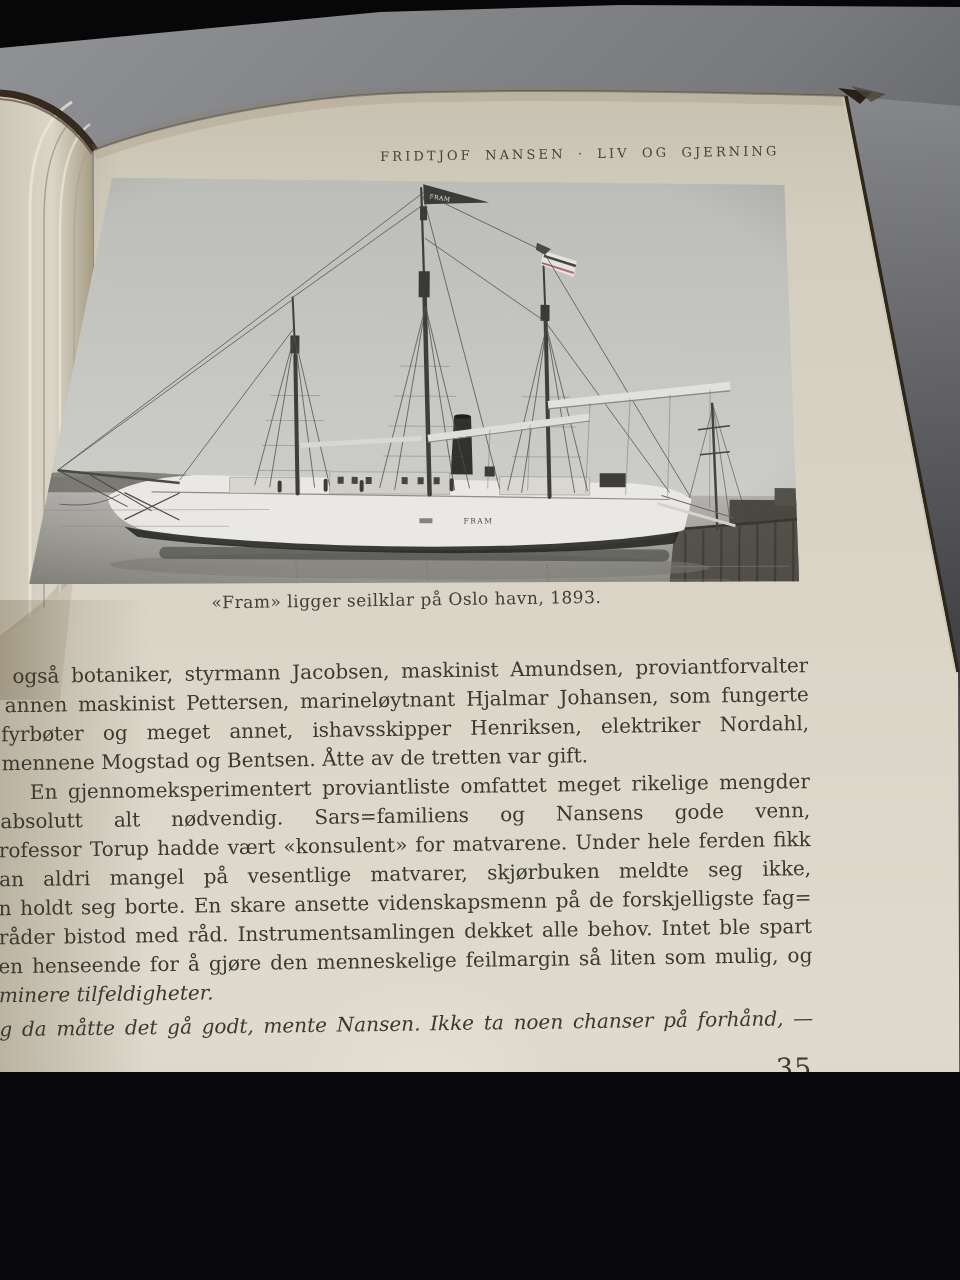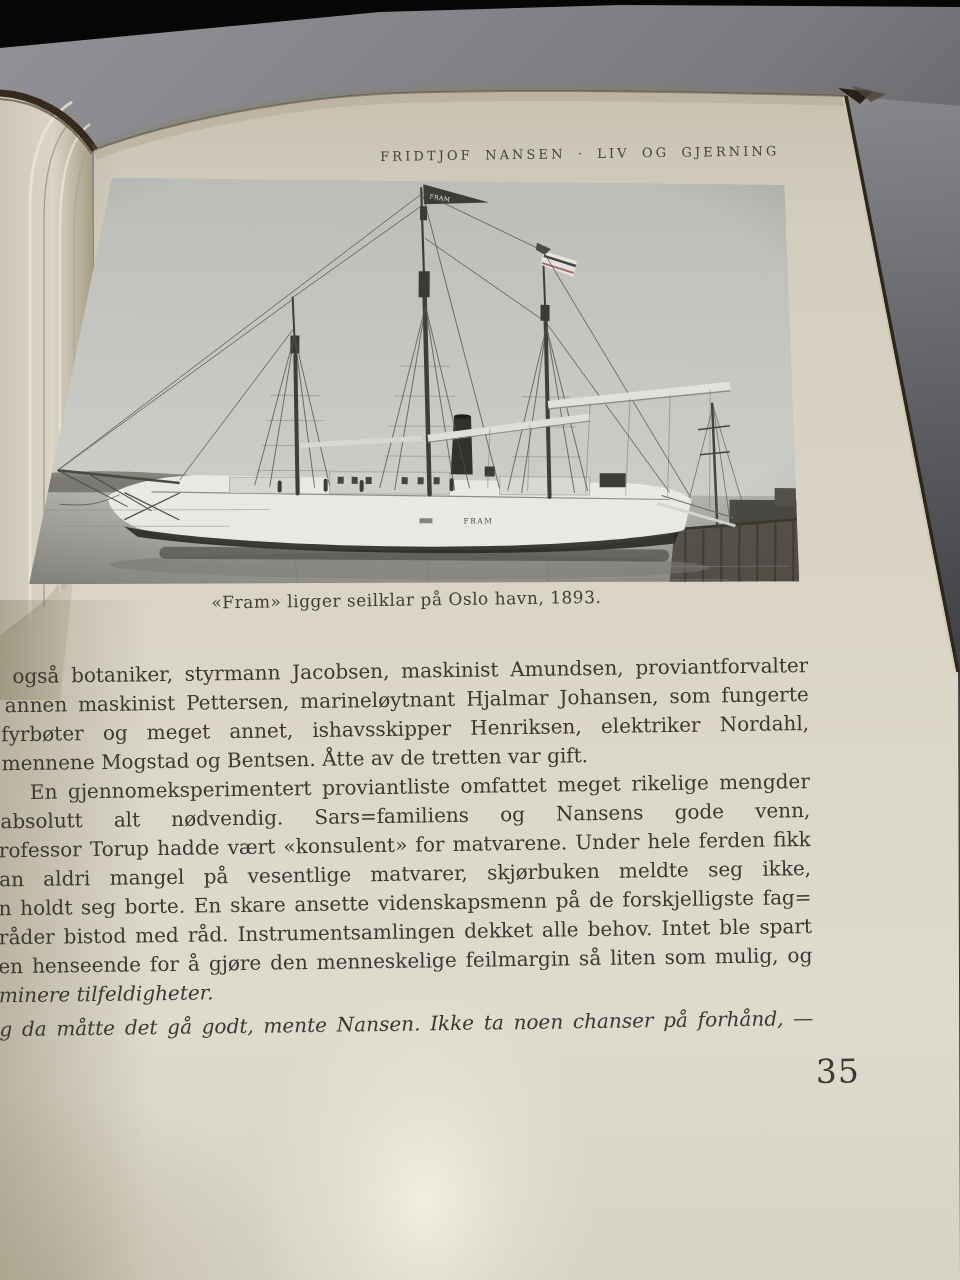--- a/index.html
+++ b/index.html
@@ -1,34 +1,34 @@
 <!DOCTYPE html>
 <html><head>
 <meta charset="utf-8">
 <style>
   html,body{margin:0;padding:0;width:960px;height:1280px;overflow:hidden;background:#0a0a0c;
     font-family:"DejaVu Serif","Liberation Serif",serif;}
-  #stage{position:relative;width:960px;height:1280px;overflow:hidden;}
+  #stage{position:relative;width:960px;height:1072px;overflow:hidden;}
   #backdrop{position:absolute;left:0;top:0;z-index:0;}
   #content{position:absolute;left:0;top:0;width:960px;height:1280px;z-index:2;
     transform:rotate(-0.8deg);transform-origin:520px 360px;}
   .running-header{position:absolute;left:383px;top:147px;font-size:13px;letter-spacing:3.1px;
     word-spacing:5px;color:#474337;white-space:nowrap;}
   .photo{position:absolute;left:30px;top:175px;width:770px;height:410px;background:#c4c4c0;
     clip-path:polygon(10.5% 0.8%, 97.8% 1.7%, 100% 98.3%, 0% 100%);
     transform:rotate(1.1deg);transform-origin:400px 200px;}
   .caption{position:absolute;left:18px;top:588px;width:770px;text-align:center;
     font-size:17px;letter-spacing:.5px;color:#403e36;}
   .bodytext{position:absolute;left:-6px;top:655px;width:810px;color:#3a382f;
     font-size:20px;}
   .line{height:29px;line-height:29px;white-space:nowrap;text-align:justify;}
   .line.just{text-align:justify;text-align-last:justify;white-space:normal;height:29px;overflow:hidden;}
   .line.left{text-align:left;text-align-last:left;}
   .ital{font-style:italic;}
-  .pagenum{position:absolute;left:806px;top:1056px;font-size:33px;color:#3c3a33;letter-spacing:1px;}
+  .pagenum{position:absolute;left:766px;top:1056px;font-size:27px;color:#3c3a33;letter-spacing:1px;}
 </style>
 </head>
 <body>
 
 <div id="stage">
 
   <svg id="backdrop" width="960" height="1280" viewBox="0 0 960 1280">
     <defs>
       <linearGradient id="tableG" x1="0" y1="0" x2="0.75" y2="1">
         <stop offset="0" stop-color="#919296"></stop>

